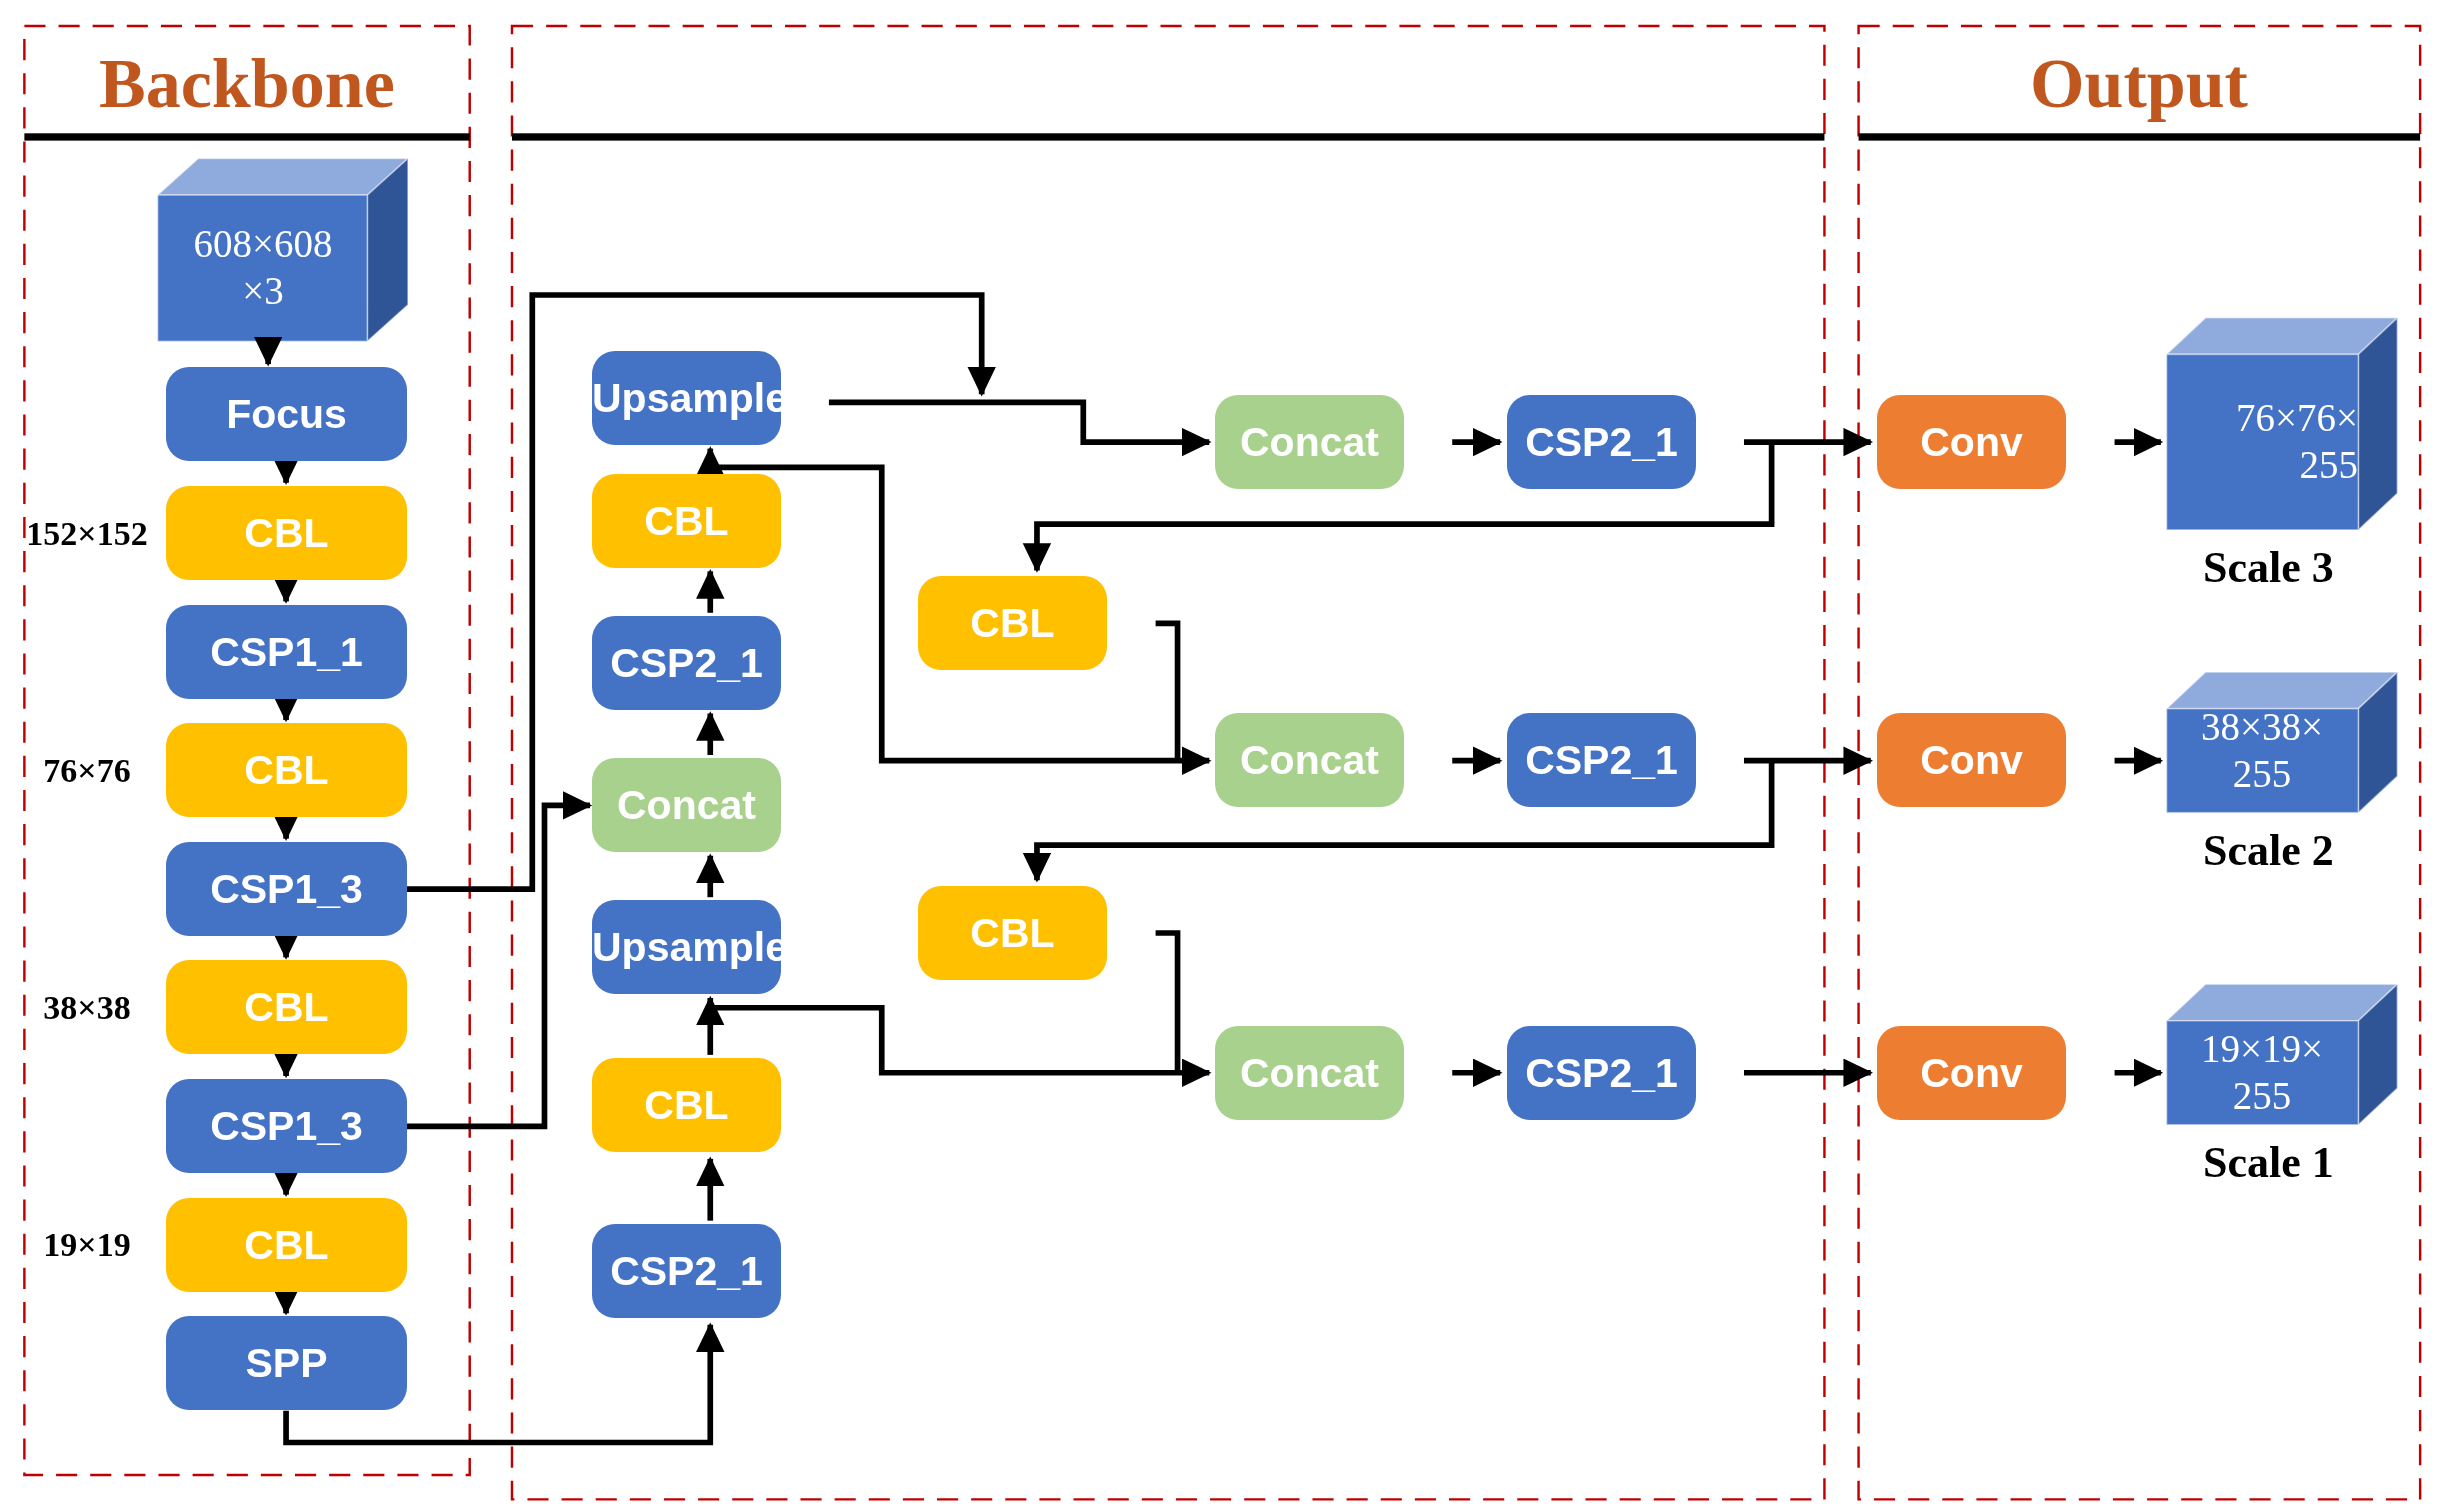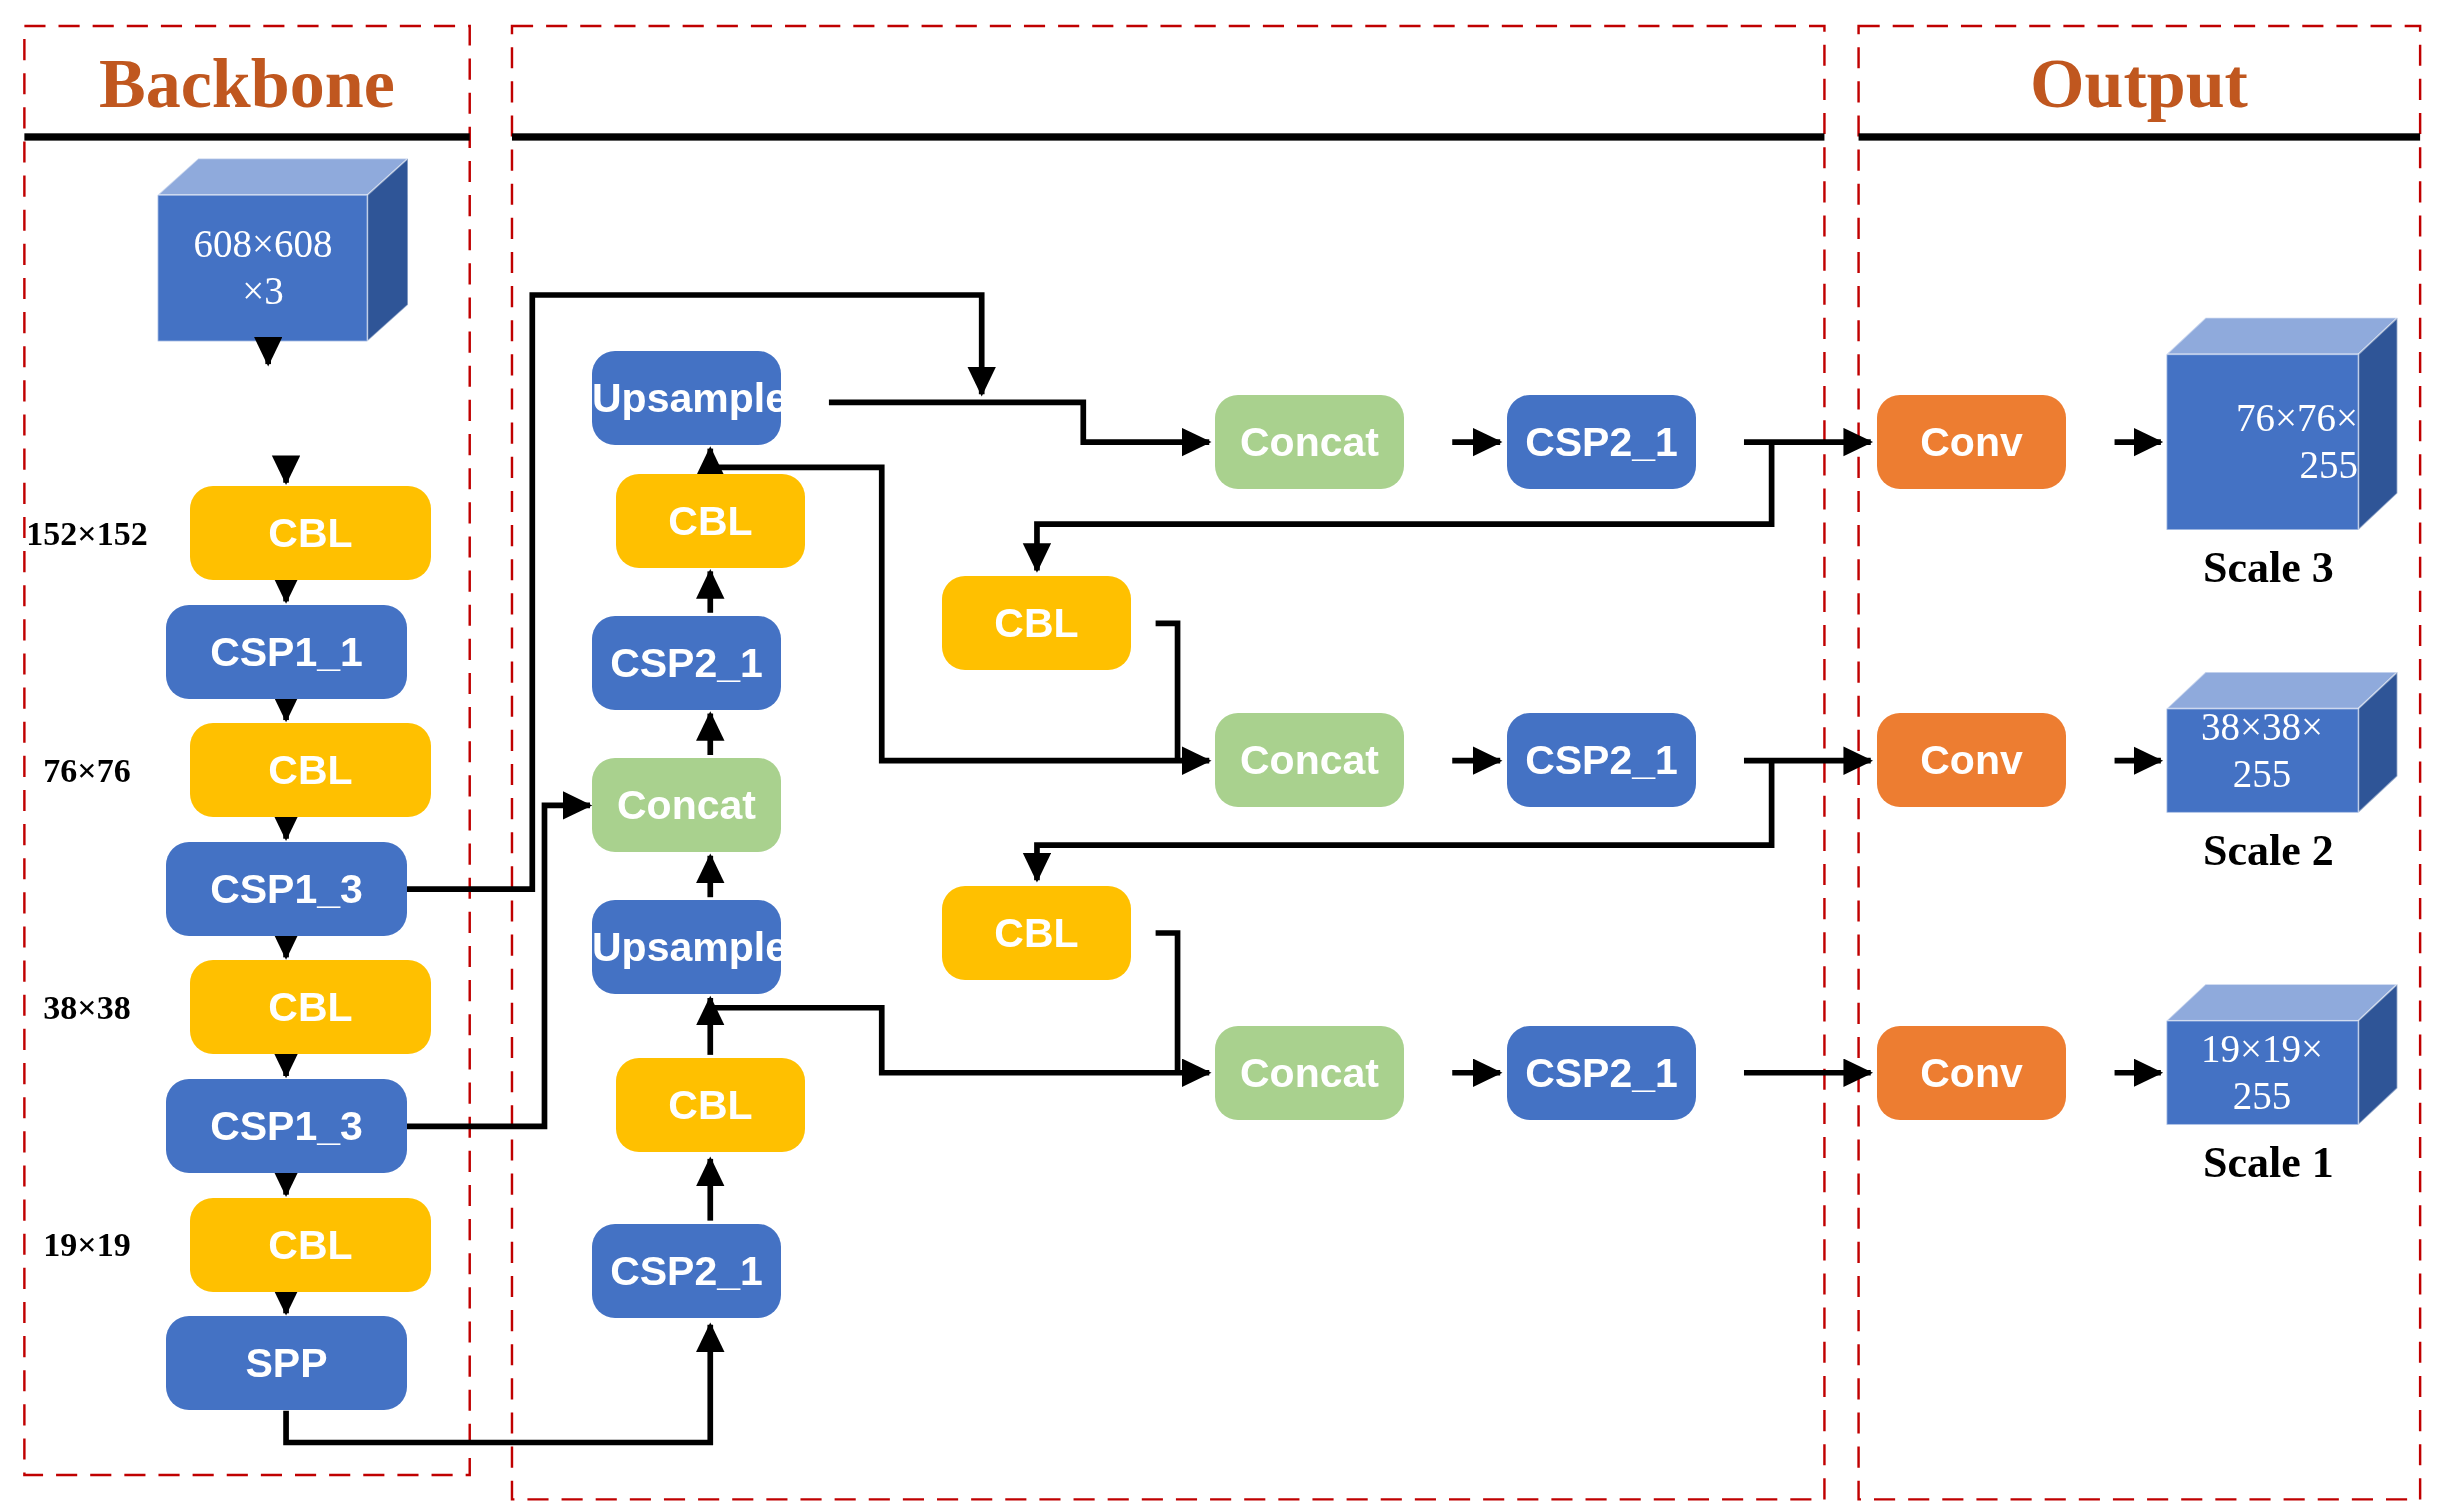--- a/index.html
+++ b/index.html
@@ -9,21 +9,21 @@
   }
   html,body{margin:0;padding:0;background:#FFFFFF;}
   #canvas{position:relative;width:2438px;height:1510px;background:#FFFFFF;overflow:hidden;
           font-family:"Liberation Sans", sans-serif;}
   #wires{position:absolute;left:0;top:0;width:2438px;height:1510px;}
   .panel-title{position:absolute;text-align:center;color:var(--header-text);
     font-family:"Liberation Serif", serif;font-weight:bold;font-size:70px;line-height:89px;}
   .node{position:absolute;width:189px;height:94px;border-radius:23px;
     color:var(--box-text);font-weight:bold;font-size:41px;text-align:center;line-height:94px;
     white-space:nowrap;}
-  .blue{background:var(--blue);} .yellow{background:var(--yellow);margin-left:24px;}
+  .blue{background:var(--blue);} .yellow{background:var(--yellow);}
   .green{background:var(--green);} .orange{background:var(--orange);}
   .size-label{position:absolute;width:138px;text-align:center;color:var(--label-text);
     font-family:"Liberation Serif", serif;font-weight:bold;font-size:34px;line-height:39px;}
   .cube-text{position:absolute;display:flex;flex-direction:column;justify-content:center;
     color:var(--box-text);font-family:"Liberation Serif", serif;font-weight:normal;
     text-align:center;font-size:39px;line-height:1.2;}
   .scale-label{position:absolute;width:237px;text-align:center;color:var(--label-text);
     font-family:"Liberation Serif", serif;font-weight:bold;font-size:44px;line-height:49px;}
 </style>
 </head>
@@ -127,20 +127,21 @@
   </svg>
 
   <div class="panel-title" style="left:24.4px;top:39px;width:445px;">Backbone</div>
   <div class="panel-title" style="left:1858px;top:39px;width:562px;">Output</div>
 
   <div class="cube-text" style="left:158px;top:195px;width:210px;height:146px;">
     <div>608×608</div>
     <div>×3</div>
   </div>
 
+  <div class="node blue" style="left:166px;top:367px;width:241px;">Focus</div>
   <div class="node yellow" style="left:166px;top:486px;width:241px;">CBL</div>
   <div class="node blue" style="left:166px;top:605px;width:241px;">CSP1_1</div>
   <div class="node yellow" style="left:166px;top:723px;width:241px;">CBL</div>
   <div class="node blue" style="left:166px;top:842px;width:241px;">CSP1_3</div>
   <div class="node yellow" style="left:166px;top:960px;width:241px;">CBL</div>
   <div class="node blue" style="left:166px;top:1079px;width:241px;">CSP1_3</div>
   <div class="node yellow" style="left:166px;top:1198px;width:241px;">CBL</div>
   <div class="node blue" style="left:166px;top:1316px;width:241px;">SPP</div>
 
   <div class="size-label" style="left:18px;top:514px;">152×152</div>

